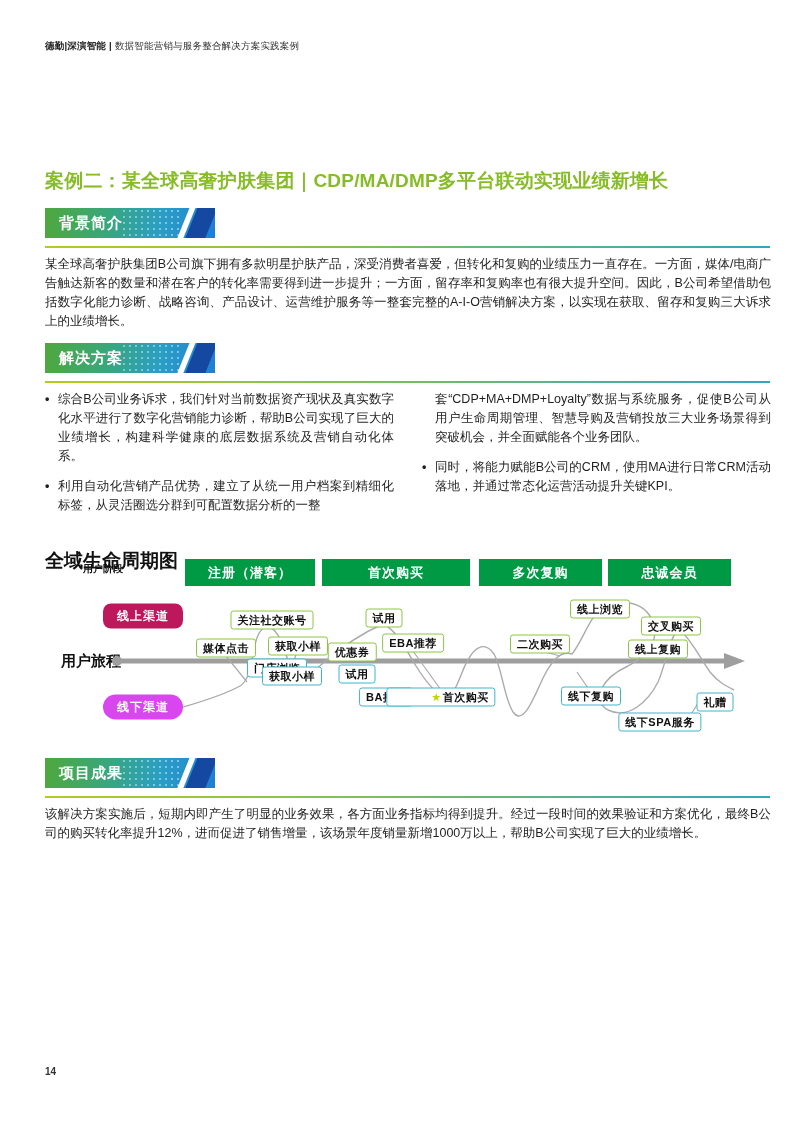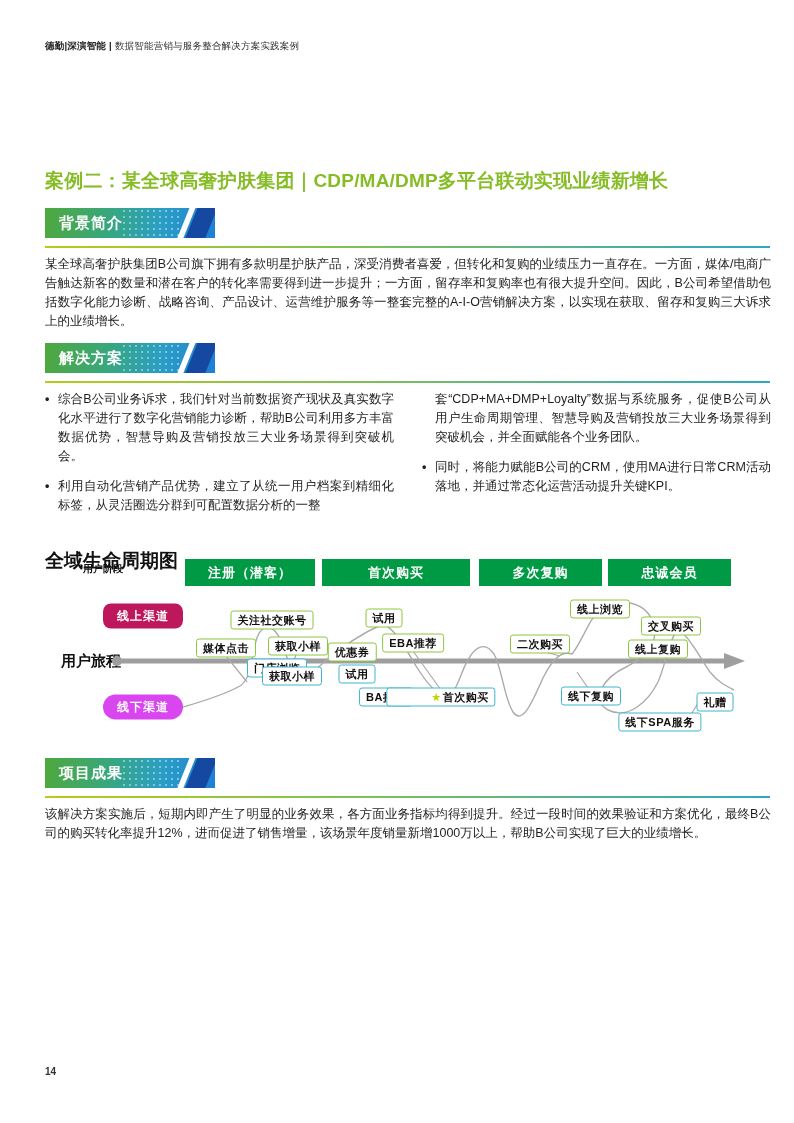--- a/index.html
+++ b/index.html
@@ -87,21 +87,21 @@
     <div class="badge">
       <span>解决方案</span>
       <span class="dots"></span>
       <span class="slash-white"></span>
       <span class="slash-dark"></span>
     </div>
     <div class="rule"></div>
   </div>
   <div class="cols">
     <div class="col">
-      <div class="bullet">综合B公司业务诉求，我们针对当前数据资产现状及真实数字化水平进行了数字化营销能力诊断，帮助B公司利用多方丰富数据优势，智慧导购及营销投放三大业务场景得到突破机会。</div>
+      <div class="bullet">综合B公司业务诉求，我们针对当前数据资产现状及真实数字化水平进行了数字化营销能力诊断，帮助B公司实现了巨大的业绩增长，构建科学健康的底层数据系统及营销自动化体系。</div>
       <div class="bullet">利用自动化营销产品优势，建立了从统一用户档案到精细化标签，从灵活圈选分群到可配置数据分析的一整</div>
     </div>
     <div class="col">
       <div class="bullet cont">套“CDP+MA+DMP+Loyalty”数据与系统服务，促使B公司从用户生命周期管理、智慧导购及营销投放三大业务场景得到突破机会，并全面赋能各个业务团队。</div>
       <div class="bullet">同时，将能力赋能B公司的CRM，使用MA进行日常CRM活动落地，并通过常态化运营活动提升关键KPI。</div>
     </div>
   </div>
 
   <div class="diagram-title">全域生命周期图</div>
 

